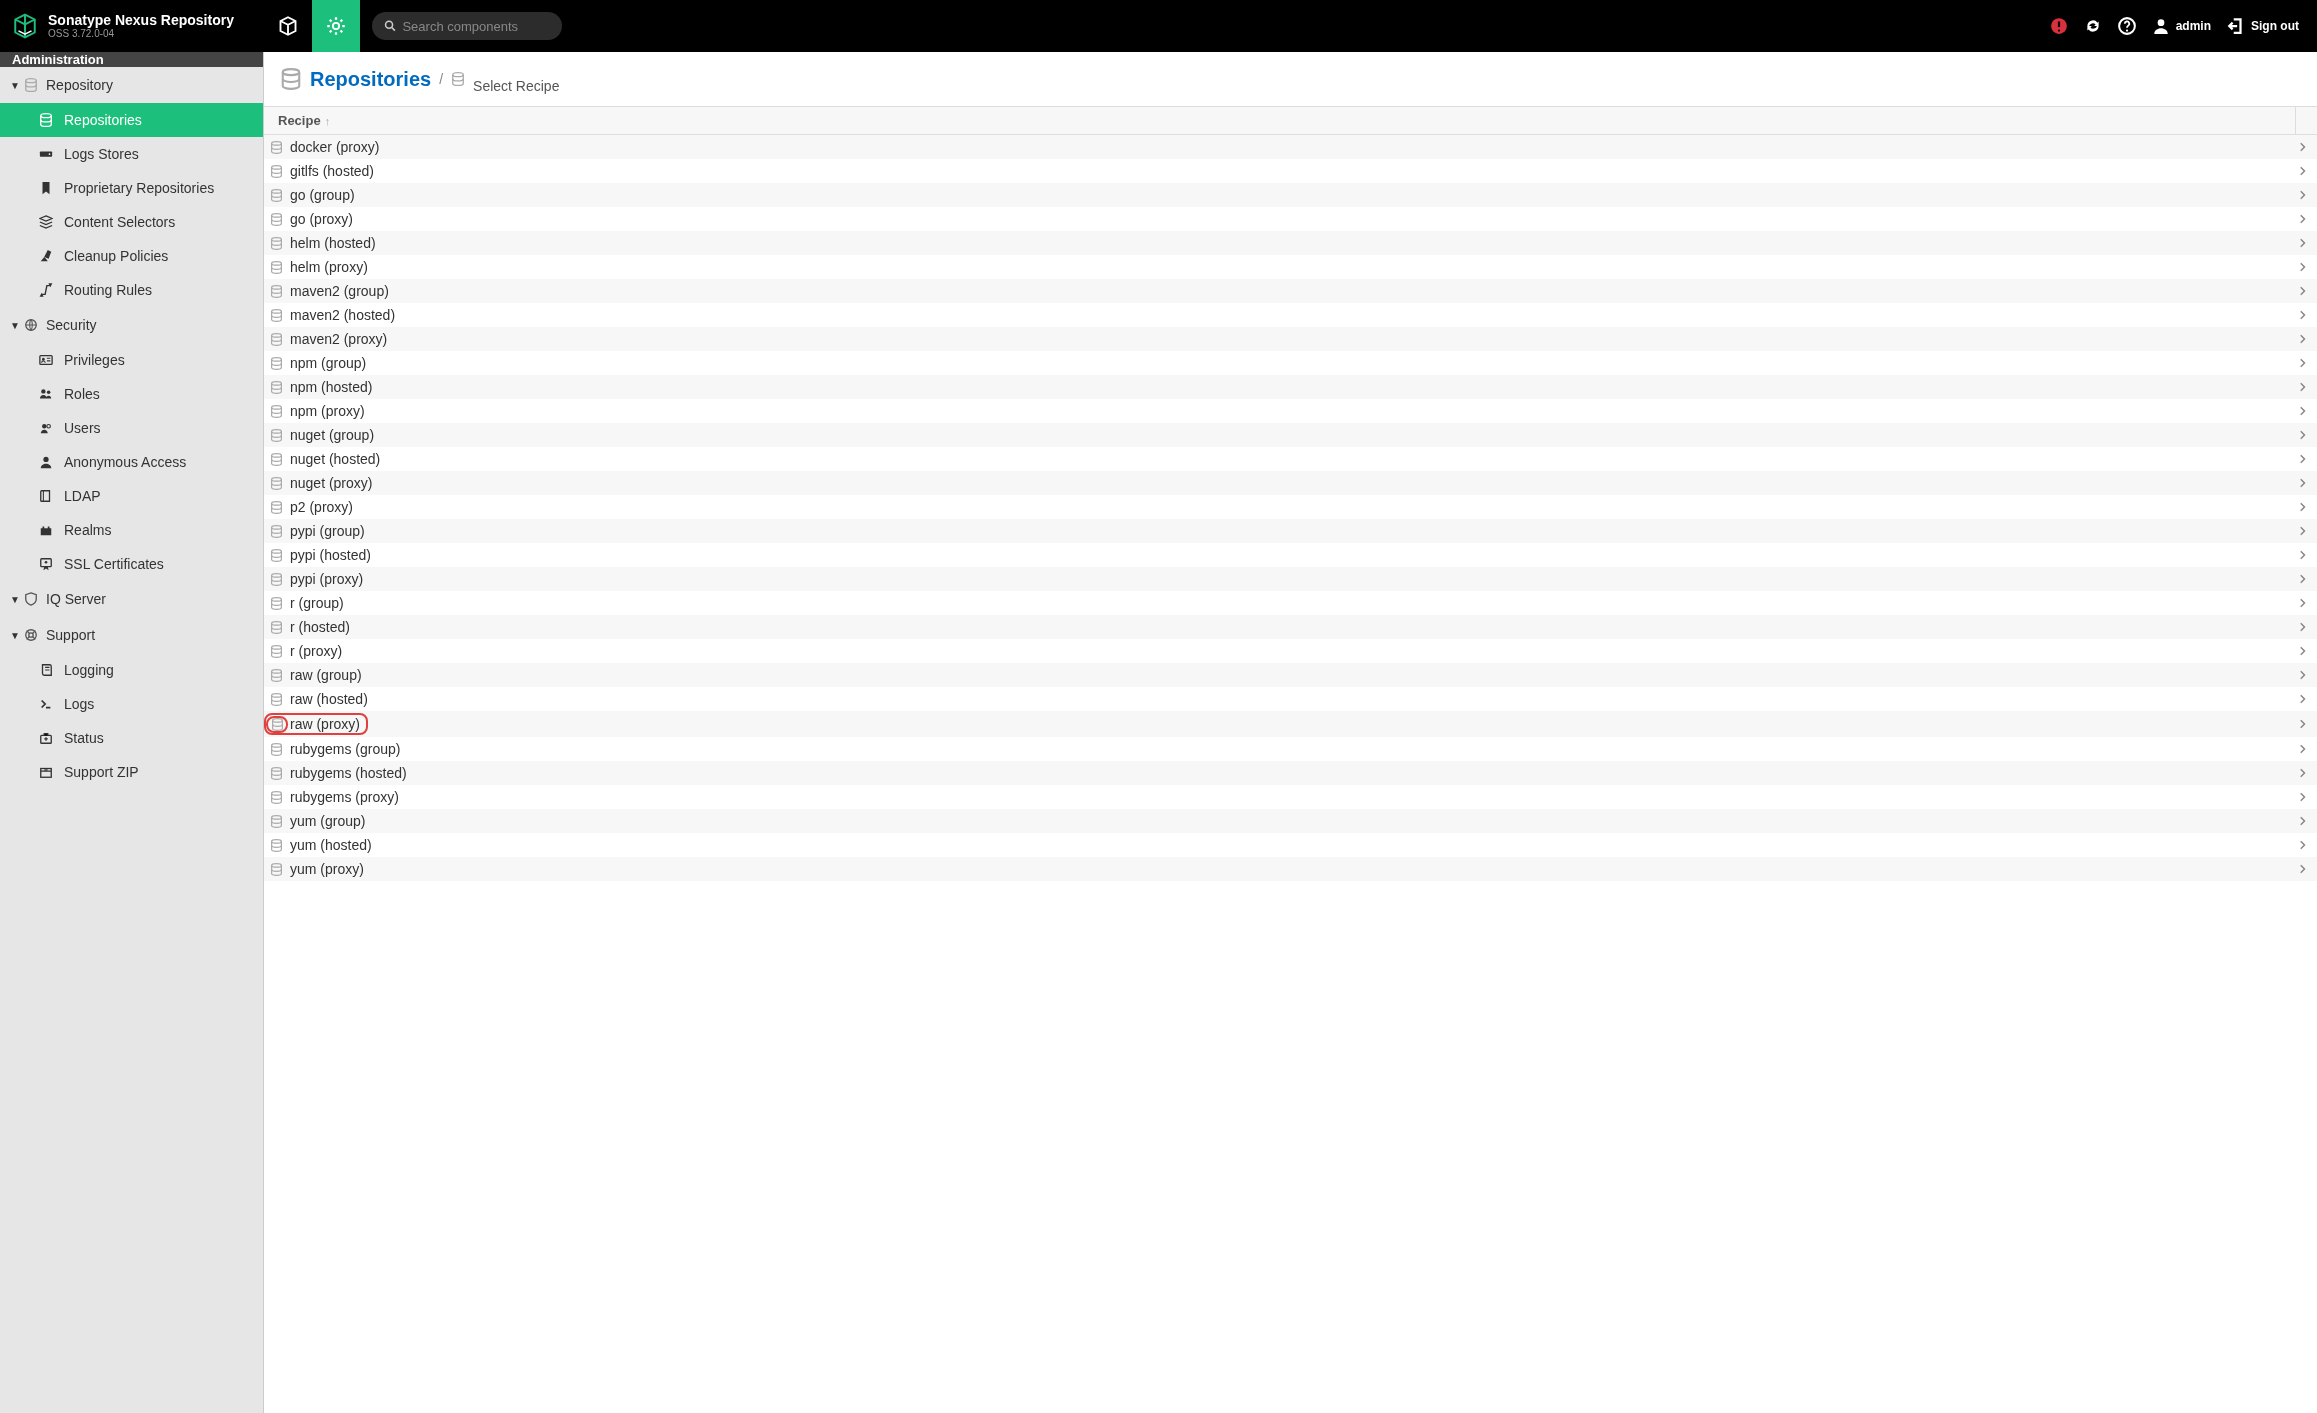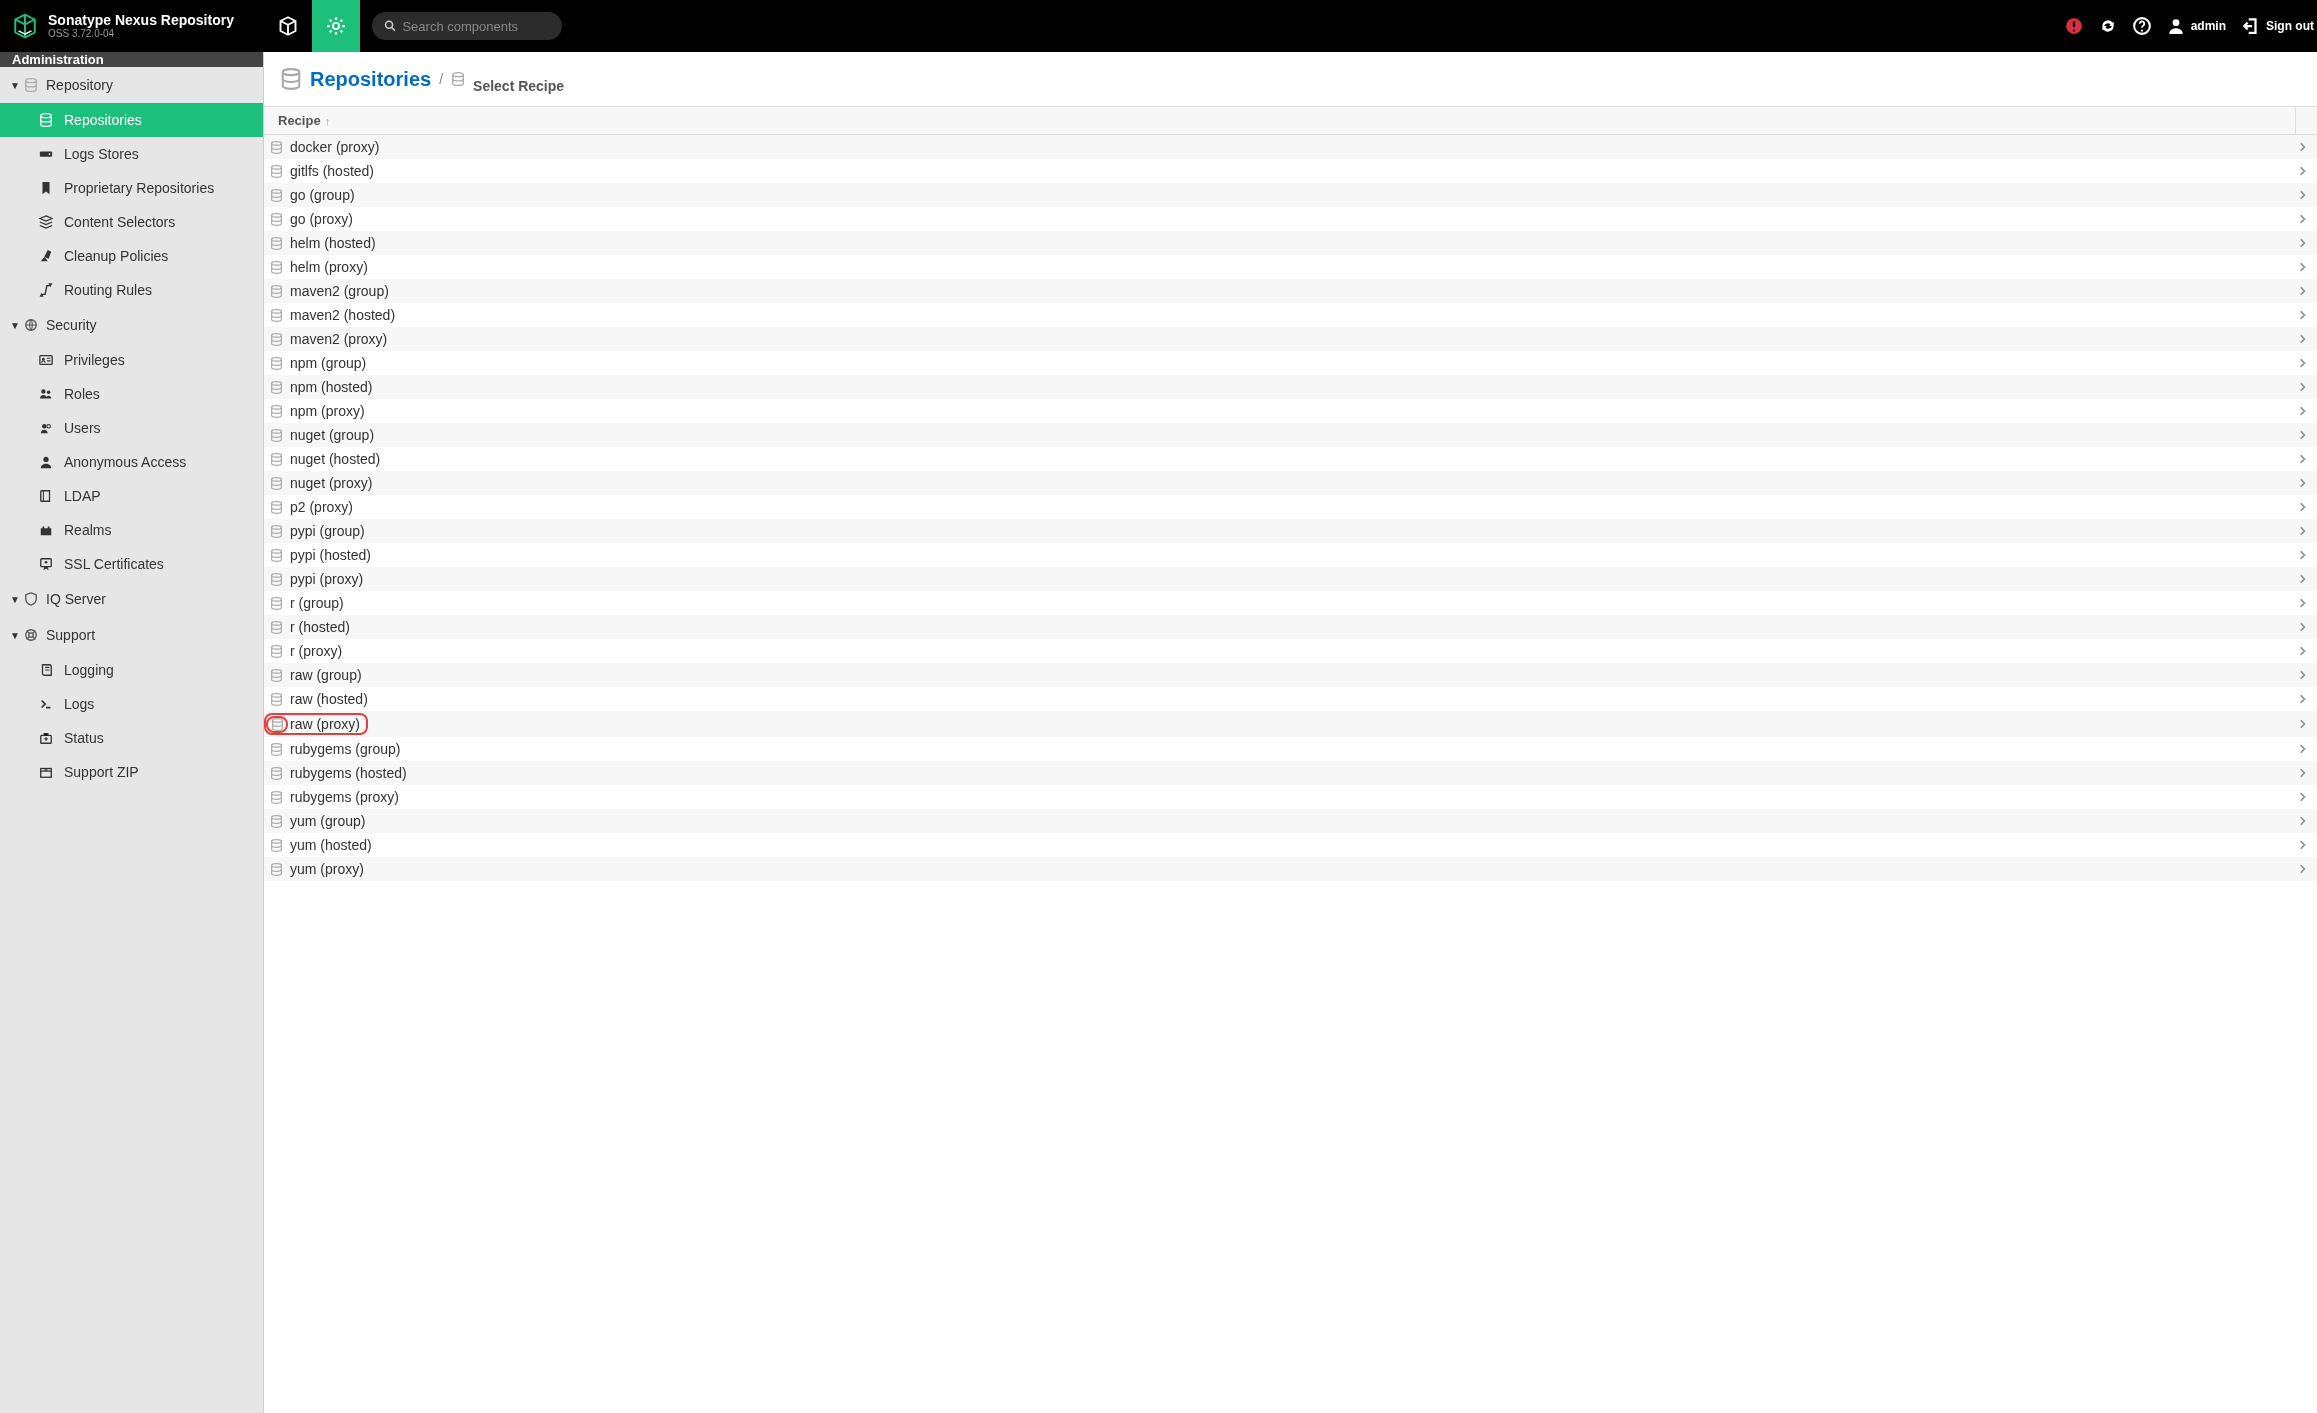--- a/index.html
+++ b/index.html
@@ -12,42 +12,42 @@
 .brand-text { display: flex; flex-direction: column; line-height: 1.1; }
 .brand-title { font-size: 14px; font-weight: 600; color: #fff; }
 .brand-version { font-size: 10px; color: #999; }
 .header-nav { display: flex; height: 100%; }
 .header-nav-btn { width: 48px; height: 52px; display: flex; align-items: center; justify-content: center; cursor: pointer; }
 .header-nav-btn.active { background: #1cbf7b; }
 .header-search { display: flex; align-items: center; background: #2c2c2c; border-radius: 16px; height: 28px; margin-left: 12px; padding: 0 12px; width: 190px; }
 .header-search input { background: transparent; border: none; color: #999; font-size: 13px; width: 100%; outline: none; margin-left: 6px; }
 .header-search input::placeholder { color: #888; }
 .header-spacer { flex: 1; }
-.header-right { display: flex; align-items: center; gap: 16px; padding-right: 3px; }
+.header-right { display: flex; align-items: center; gap: 16px; padding-right: 18px; }
 .header-right-item { display: flex; align-items: center; gap: 6px; cursor: pointer; font-size: 12px; font-weight: 600; }
 
 
 .layout { display: flex; min-height: calc(100vh - 52px); }
 .sidebar { width: 264px; background: #e6e6e6; border-right: 1px solid #ccc; }
 .sidebar-title { background: #444; color: #fff; font-weight: 600; padding: 0 12px; font-size: 13px; }
 .sidebar-group { }
 .sidebar-group-header { display: flex; align-items: center; padding: 10px 10px; cursor: pointer; font-size: 14px; color: #333; }
 .sidebar-group-header .caret { font-size: 10px; width: 12px; }
 .sidebar-group-header .grp-icon { width: 18px; display: inline-flex; justify-content: center; margin-right: 6px; }
 .sidebar-item { display: flex; align-items: center; padding: 9px 10px 9px 36px; cursor: pointer; font-size: 14px; color: #333; }
 .sidebar-item .item-icon { width: 20px; display: inline-flex; justify-content: center; margin-right: 8px; color: #333; }
 .sidebar-item.active { background: #1cbf7b; color: #fff; }
 .sidebar-item.active .item-icon { color: #fff; }
 
 
 .main { flex: 1; background: #fff; overflow: hidden; }
 .main-title { display: flex; align-items: center; padding: 12px 16px; gap: 8px; font-size: 14px; }
 .main-title-link { color: #006bbf; font-size: 20px; font-weight: 700; }
 .main-title-slash { color: #888; }
-.main-title-sub { color: #555; font-weight: 700; margin-top: 14px; }
+.main-title-sub { color: #555; font-weight: 400; margin-top: 14px; }
 .main-title-sub-icon { color: #aaa; }
 
 
 .table-wrap { border-top: 1px solid #ddd; }
 .table-head { display: flex; align-items: center; background: #f7f7f7; border-bottom: 1px solid #ddd; padding: 6px 14px; font-weight: 700; font-size: 13px; color: #555; position: relative; }
 .table-head .sort-arrow { color: #aaa; margin-left: 4px; font-size: 11px; }
 .table-head-corner { position: absolute; right: 0; top: 0; bottom: 0; width: 22px; border-left: 1px solid #ddd; }
 .row { display: flex; align-items: center; padding: 4px 2px; cursor: pointer; min-height: 23px; }
 .row:nth-child(even) { background: #fff; }
 .row:nth-child(odd) { background: #f7f7f7; }

